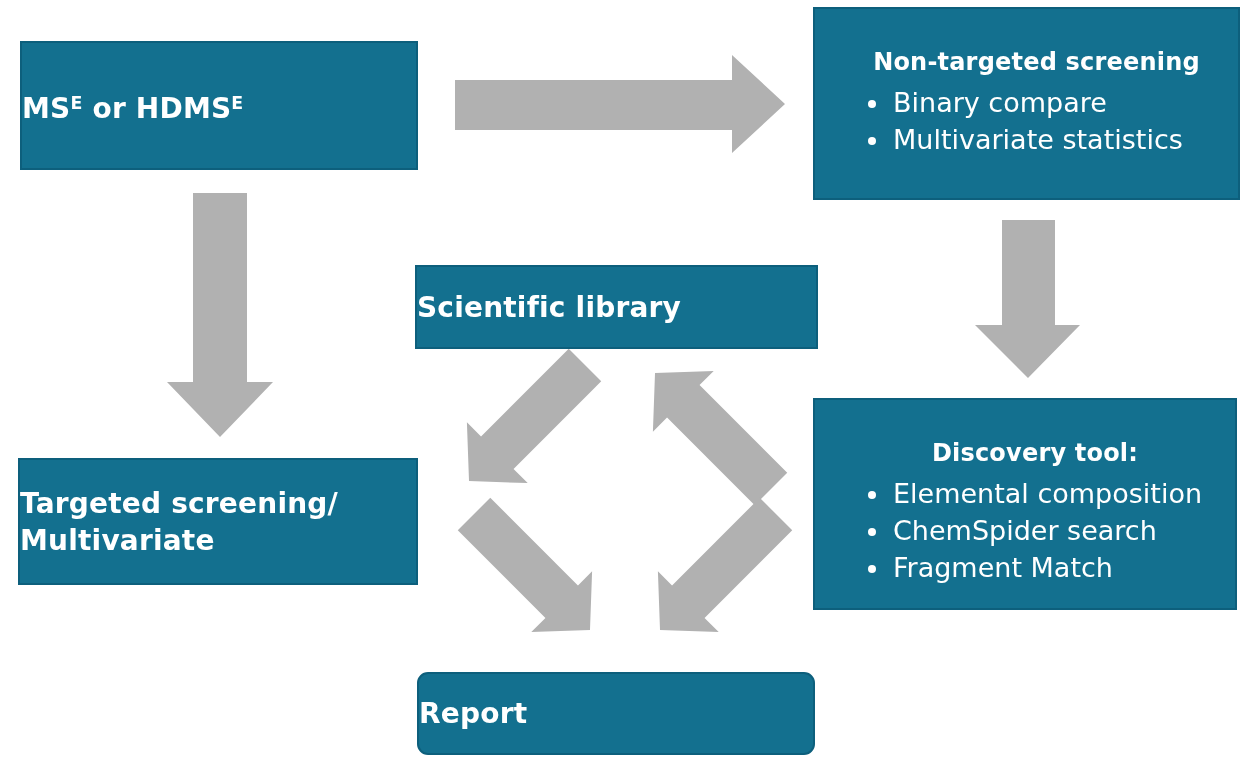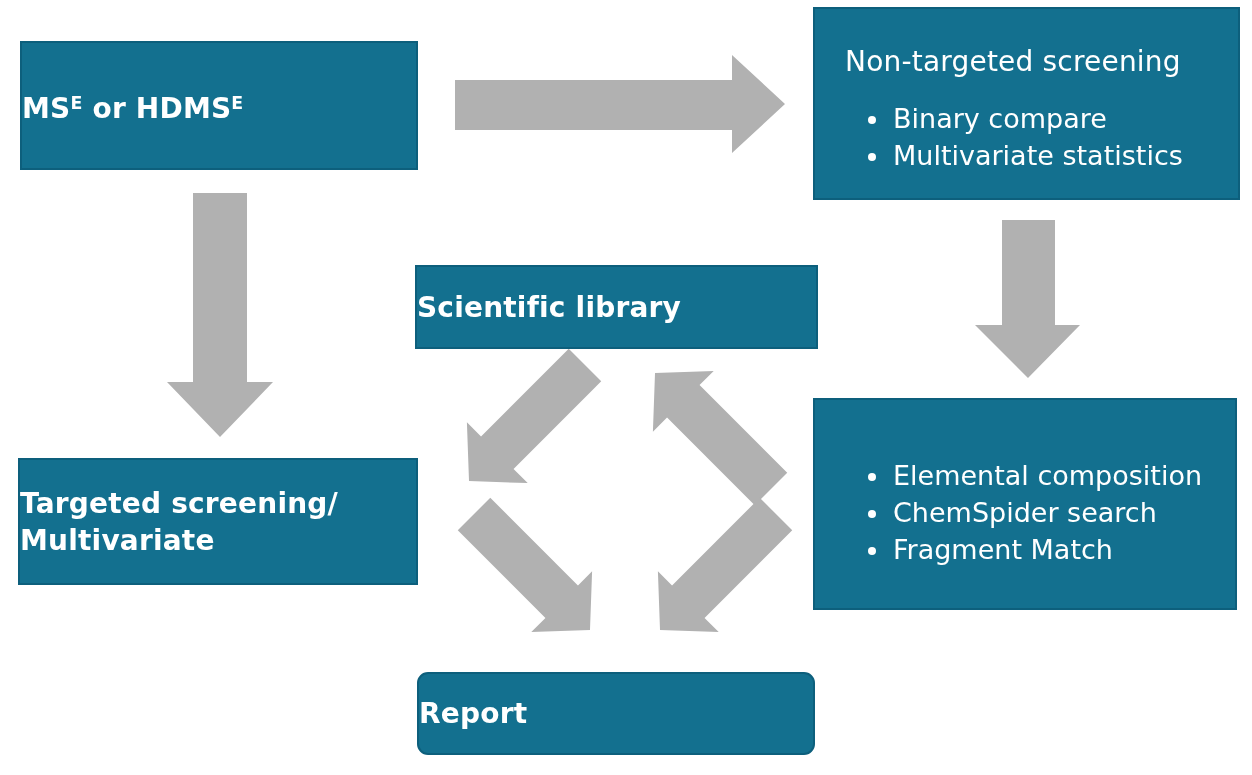--- a/index.html
+++ b/index.html
@@ -30,31 +30,32 @@
     justify-content: center;
     text-align: center;
   }
   .node-title {
     font-weight: bold;
     font-size: 28px;
     line-height: 37px;
     letter-spacing: 0.2px;
   }
   .node-heading {
-    font-weight: normal;
-    font-size: 28px;
+    font-weight: bold;
+    font-size: 24px;
     line-height: 34px;
     letter-spacing: 0.2px;
+    text-align: center;
   }
   .sup {
     font-size: 0.62em;
     vertical-align: 0.5em;
   }
   .bullet-list {
-    margin: 21px 0 0 0;
+    margin: 5px 0 0 0;
     padding-left: 46px;
     font-size: 27px;
     line-height: 37px;
     font-weight: normal;
   }
   .bullet-list li { padding-left: 2px; }
   
   .node.listbox { padding: 36px 10px 10px 30px; }
   #box-componentized  { left: 20px;  top: 41px;  width: 398px; height: 129px; }
   #box-non-targeted   { left: 813px; top: 7px;   width: 427px; height: 193px; }
@@ -104,20 +105,21 @@
   <div class="node centered" id="box-scientific">
     <div class="node-title">Scientific library</div>
   </div>
 
   <div class="node centered" id="box-targeted">
     <div class="node-title">Targeted screening/</div>
     <div class="node-title">Multivariate</div>
   </div>
 
   <div class="node listbox" id="box-discovery">
+    <div class="node-heading">Discovery tool:</div>
     <ul class="bullet-list">
       <li>Elemental composition</li>
       <li>ChemSpider search</li>
       <li>Fragment Match</li>
     </ul>
   </div>
 
   <div class="node centered" id="box-report">
     <div class="node-title">Report</div>
   </div>

